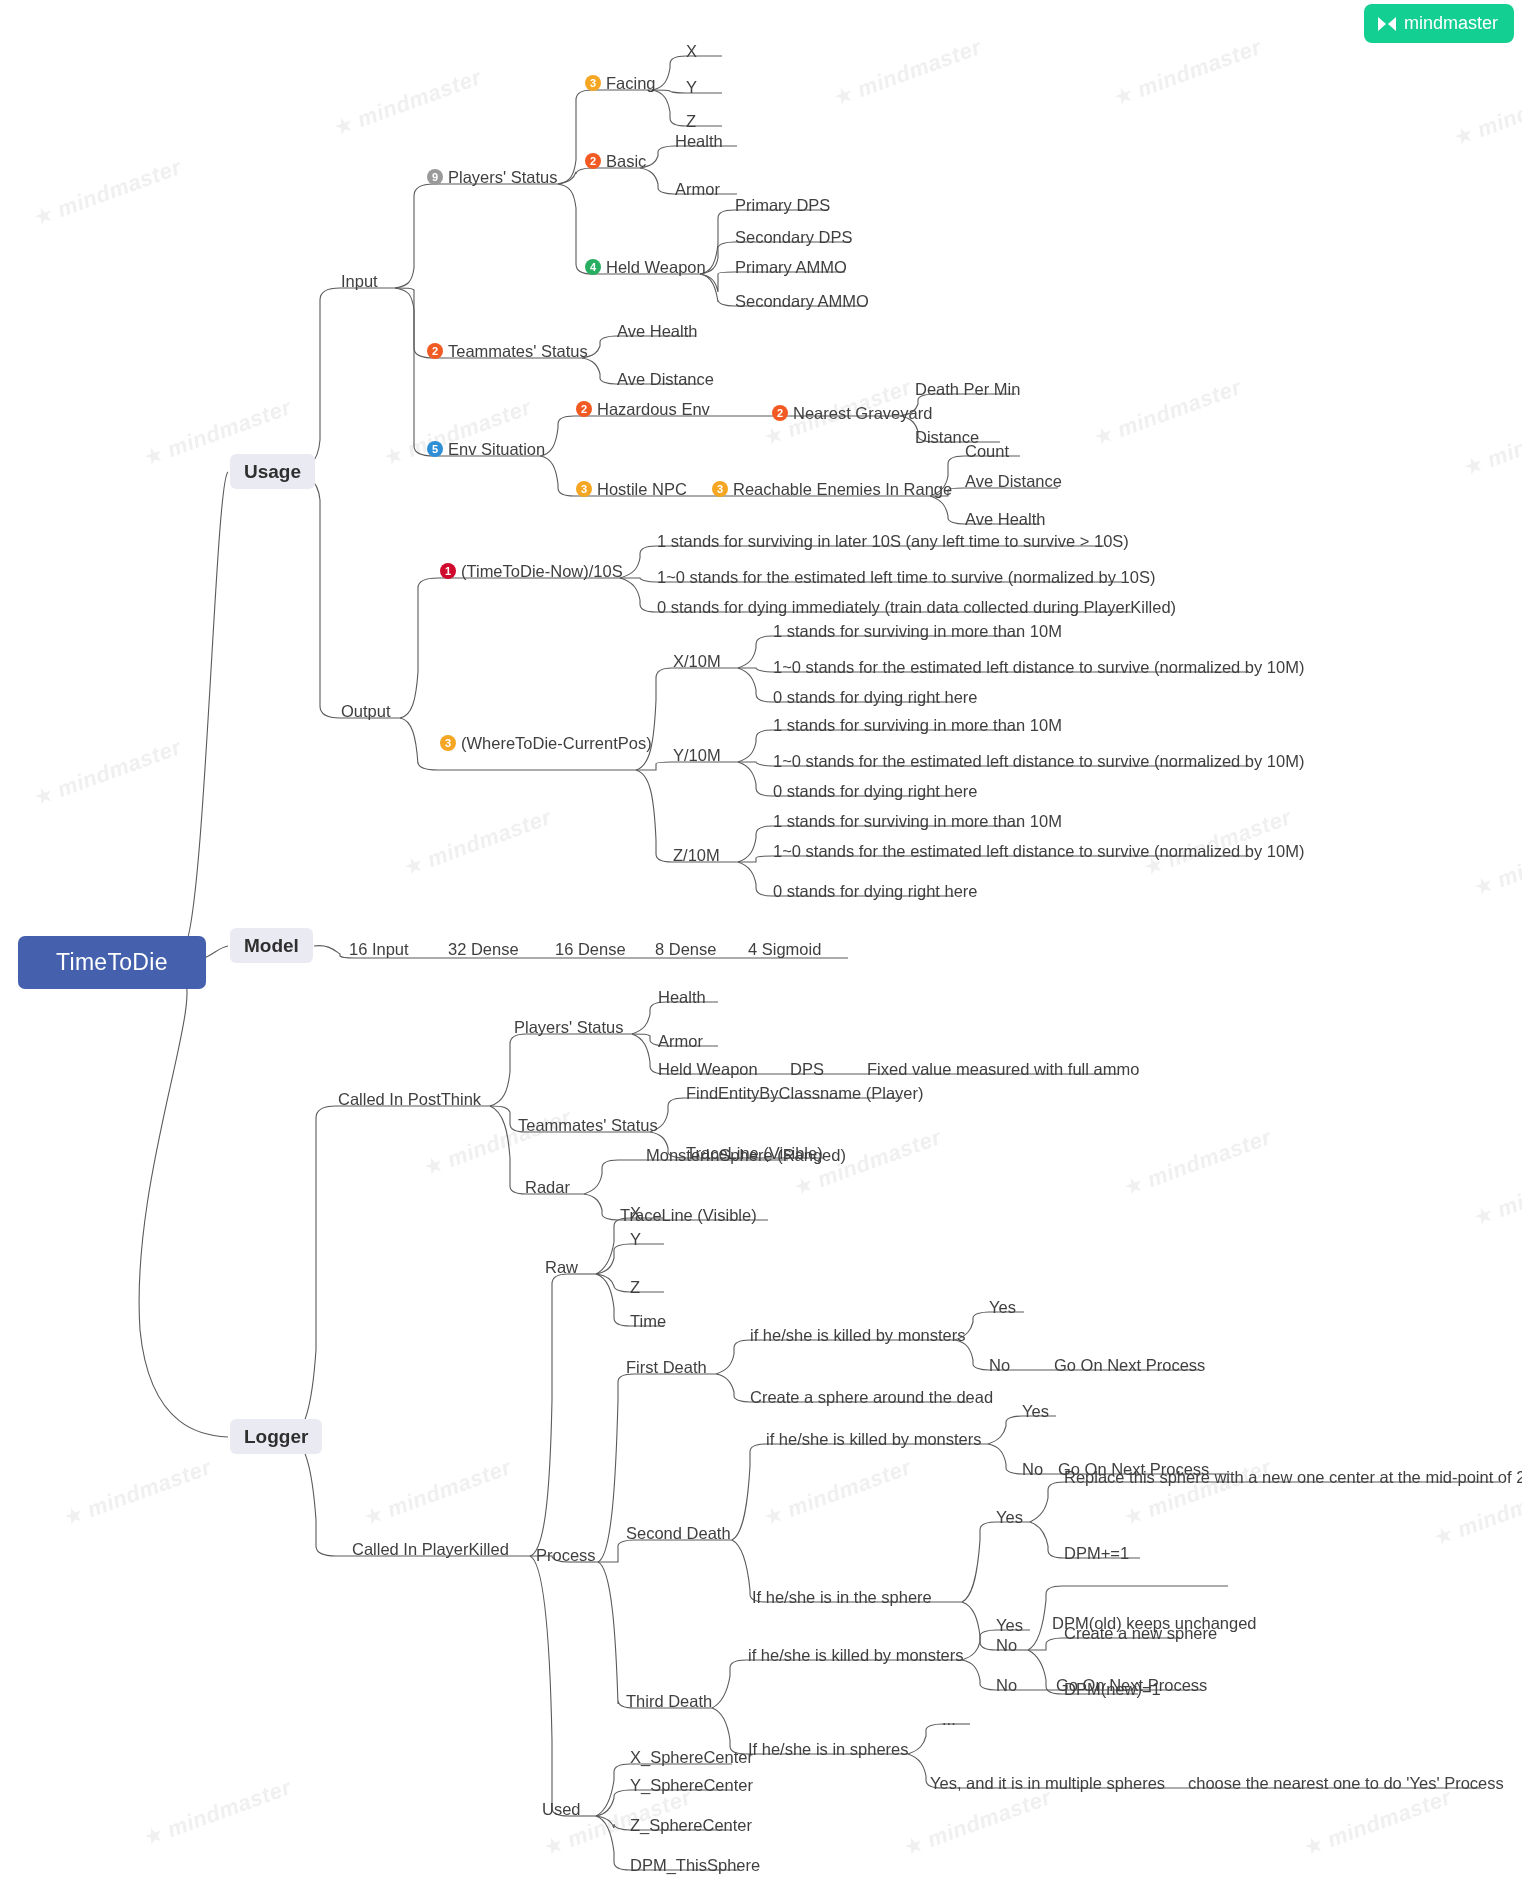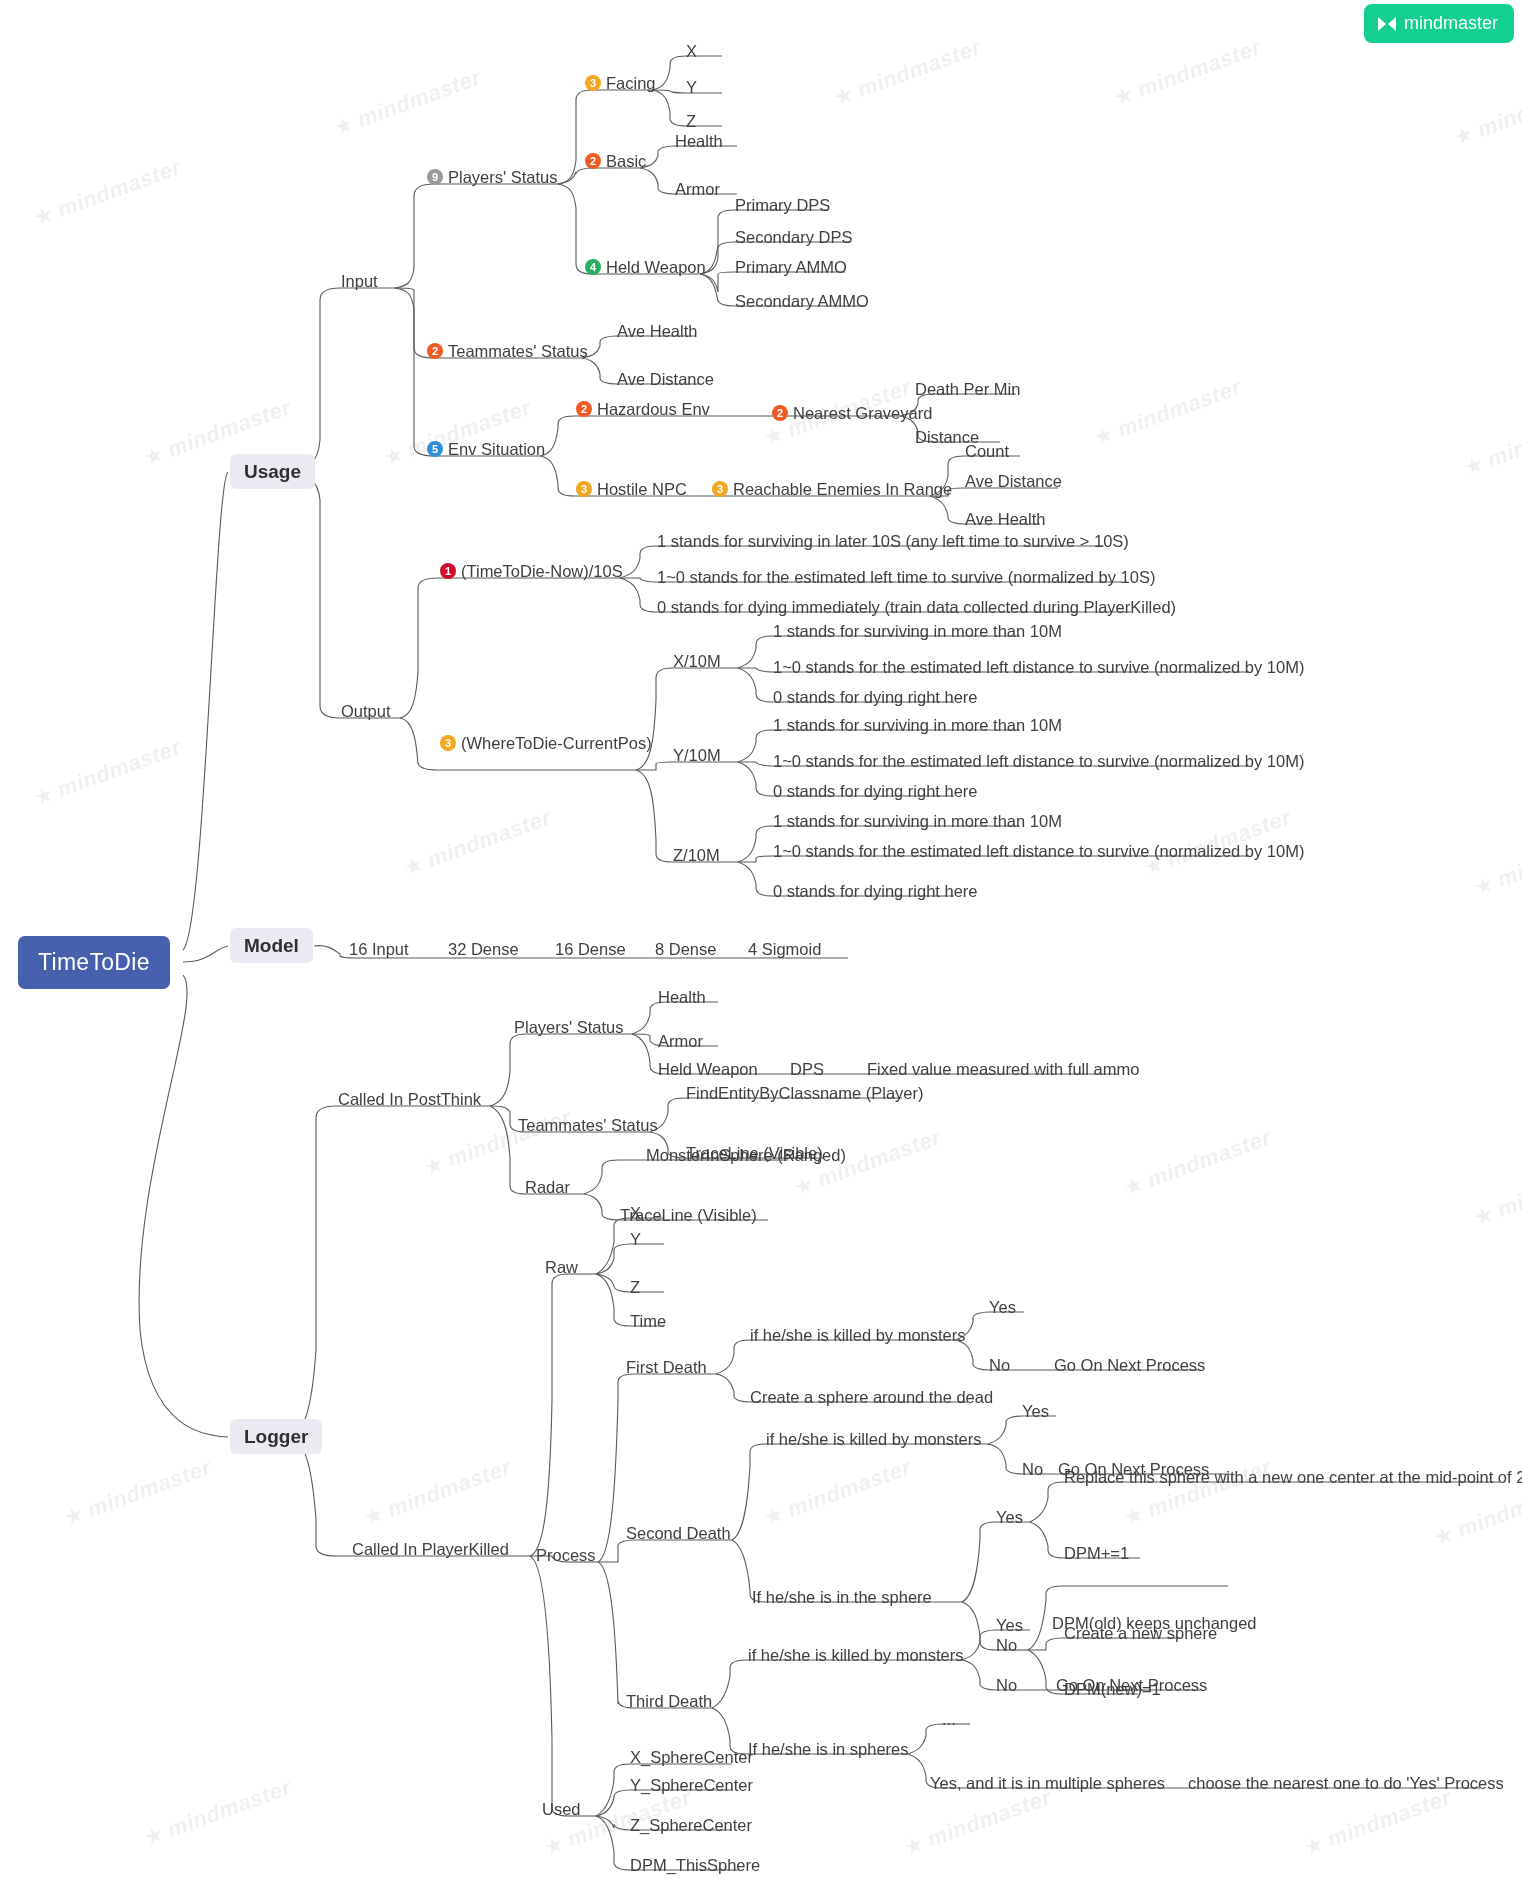--- a/index.html
+++ b/index.html
@@ -10,21 +10,21 @@
   svg.links path{fill:none;stroke:#5a5a5a;stroke-width:1.1;}
   svg.links line{stroke:#5a5a5a;stroke-width:1.1;}
 
   .wm{position:absolute;color:#f0f0f0;font-size:22px;font-weight:bold;font-style:italic;
       transform:rotate(-20deg);white-space:nowrap;user-select:none;letter-spacing:.5px;}
   .wm .wmi{display:inline-block;margin-right:5px;font-style:normal;}
 
   .node{position:absolute;white-space:nowrap;font-size:16.5px;line-height:1.1;color:#3f3f3f;}
   .node .lbl{display:inline-block;vertical-align:middle;}
 
-  .root{background:#4560ad;color:#fff;border-radius:7px;padding:13px 20px;
+  .root{background:#4560ad;color:#fff;border-radius:7px;padding:13px 38px;
         font-size:23px;font-weight:normal;letter-spacing:.3px;}
   .l1{background:#eaeaf2;color:#2f2f2f;border-radius:6px;padding:7px 14px;
       font-size:19px;font-weight:bold;}
 
   .badge{display:inline-block;vertical-align:middle;width:16px;height:16px;
          border-radius:50%;color:#fff;font-size:11px;font-weight:bold;
          text-align:center;line-height:16px;margin-right:5px;}
   .b-grey{background:#9a9a9a;}
   .b-orange{background:#f15a22;}
   .b-yellow{background:#f5a623;}

